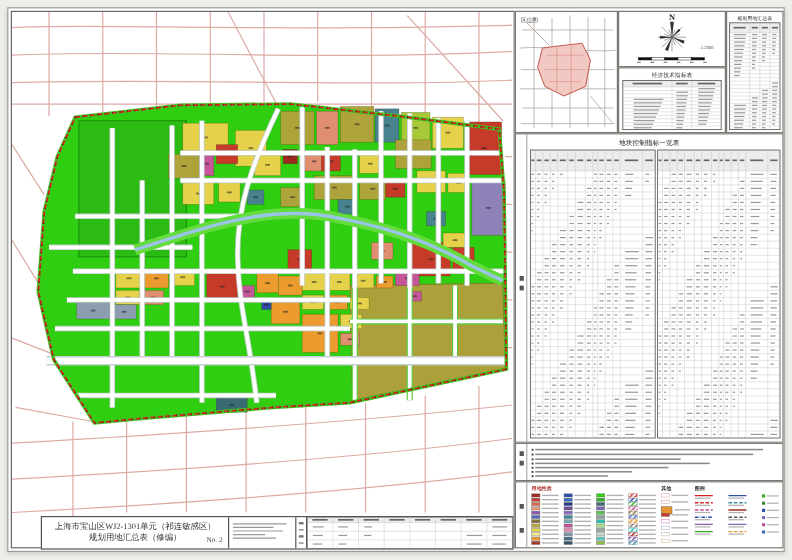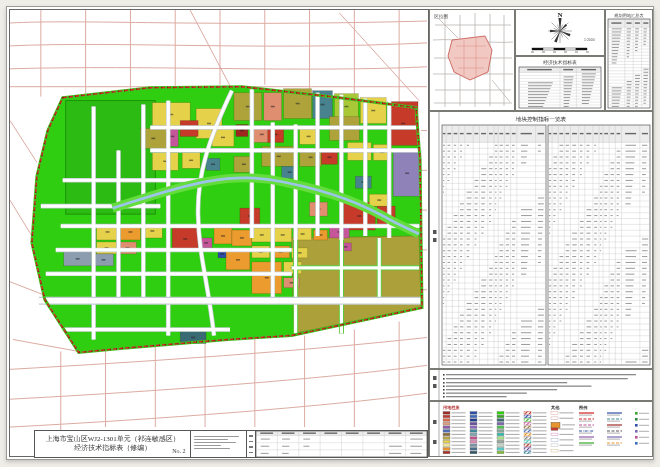--- a/index.html
+++ b/index.html
@@ -254,21 +254,21 @@
     <path id="riverWater" d="M112,208 C170,190 225,168 285,182 C335,192 365,205 395,222 L420,234" stroke-width="2.8" fill="none" stroke="#9CC4E8"></path>
 
     <path id="boundGreen" d="M62,97 L150,87 L242,86 L332,96 L417,107 L421,160 L423,308 L292,336 L228,340 L120,349 L78,353 L44,300 L31,243 L36,176 L47,130 Z" fill="none" stroke="#40c020" stroke-width="3"></path>
     <path id="boundDash" d="M62,97 L150,87 L242,86 L332,96 L417,107 L421,160 L423,308 L292,336 L228,340 L120,349 L78,353 L44,300 L31,243 L36,176 L47,130 Z" fill="none" stroke-width="1.4" stroke-dasharray="4 2.2" stroke="#D42020"></path>
     <path d="M62,97 L150,87 L242,86 L332,96 L417,107 L421,160 L423,308 L292,336 L228,340 L120,349 L78,353 L44,300 L31,243 L36,176 L47,130 Z" fill="none" stroke="#7a1010" stroke-width="1.6" stroke-dasharray="0.8 5.4"></path>
   </svg>
 
   <div class="tb">
     <div class="tb-title">
       <div>上海市宝山区WJ2-1301单元（祁连敏感区）</div>
-      <div>经济技术指标表（修编）</div>
+      <div>规划用地汇总表（修编）</div>
       <span class="tb-no">No. 2</span>
     </div>
     <div class="tb-notes">
       <div class="bar" style="width:92%"></div>
       <div class="bar" style="width:70%"></div>
       <div class="bar" style="width:86%"></div>
       <div class="bar" style="width:55%"></div>
       <div class="bar" style="width:74%"></div>
     </div>
     <div class="tb-sig">

